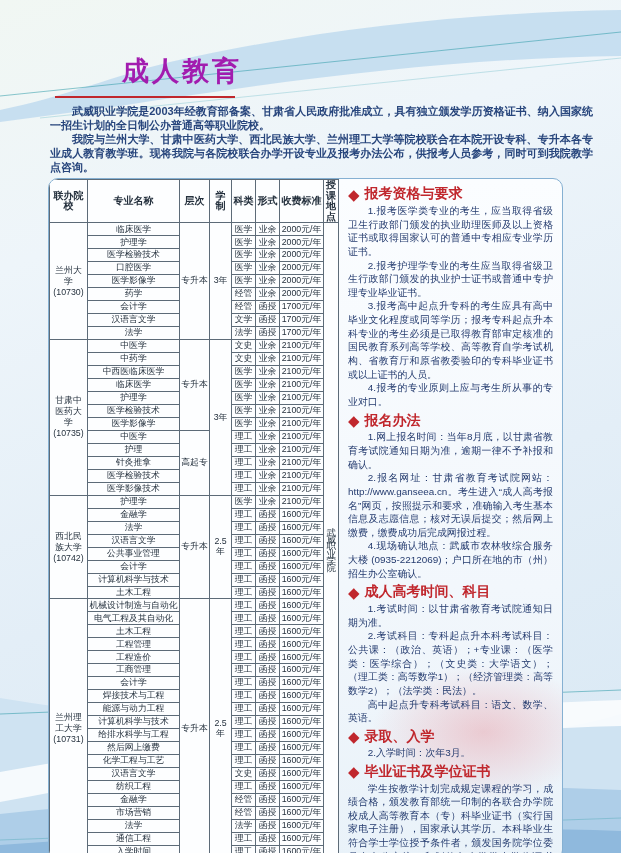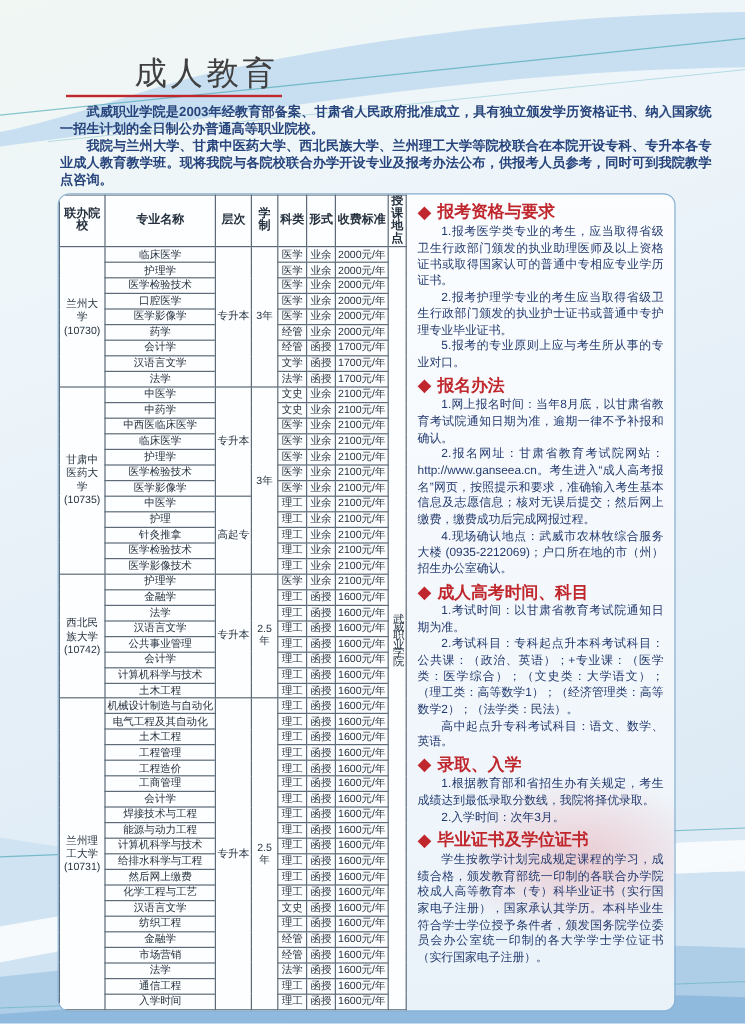--- a/index.html
+++ b/index.html
@@ -6,22 +6,22 @@
   body{
     width:621px;height:853px;overflow:hidden;position:relative;
     font-family:"Liberation Sans","DejaVu Sans",sans-serif;
     background:linear-gradient(160deg,#f1f7f3 0%,#eef5fa 25%,#e3eef7 60%,#d8e8f4 100%);
   }
   #bg{position:absolute;left:0;top:0;z-index:0;}
   .page{position:relative;z-index:1;}
 
   .header{padding:46px 0 0 112px;}
   .page-title{
-    margin:0;font-size:27px;line-height:30px;font-weight:normal;
-    color:#404040;letter-spacing:3px;
+    margin:10px;font-size:27px;line-height:30px;font-weight:bold;
+    color:#a21caf;letter-spacing:3px;
   }
   .title-underline{margin:3px 0 0 55px;width:180px;height:2px;background:#c0272d;}
 
   .intro{margin:6px 28px 4px 50px;}
   .intro p{
     margin:0;text-indent:2em;font-size:11px;line-height:1.28;
     font-weight:bold;color:#27457c;text-align:justify;
   }
 
   .panel{
@@ -438,21 +438,22 @@
         </tbody>
     </table>
     <div class="right-col" id="sections">
         <div class="section">
           <h3>
             <span class="diamond">◆</span>
             <span>报考资格与要求</span>
           </h3>
           <p>1.报考医学类专业的考生，应当取得省级卫生行政部门颁发的执业助理医师及以上资格证书或取得国家认可的普通中专相应专业学历证书。</p>
           <p>2.报考护理学专业的考生应当取得省级卫生行政部门颁发的执业护士证书或普通中专护理专业毕业证书。</p>
-          <p>5.报考的专业原则上应与考生所从事的专业对口。</p>
+          <p>3.报考高中起点升专科的考生应具有高中毕业文化程度或同等学历；报考专科起点升本科专业的考生必须是已取得教育部审定核准的国民教育系列高等学校、高等教育自学考试机构、省教育厅和原省教委验印的专科毕业证书或以上证书的人员。</p>
+          <p>4.报考的专业原则上应与考生所从事的专业对口。</p>
         </div>
         <div class="section">
           <h3>
             <span class="diamond">◆</span>
             <span>报名办法</span>
           </h3>
           <p>1.网上报名时间：当年8月底，以甘肃省教育考试院通知日期为准，逾期一律不予补报和确认。</p>
           <p>2.报名网址：甘肃省教育考试院网站：http://www.ganseea.cn。考生进入“成人高考报名”网页，按照提示和要求，准确输入考生基本信息及志愿信息；核对无误后提交；然后网上缴费，缴费成功后完成网报过程。</p>
           <p>4.现场确认地点：武威市农林牧综合服务大楼 (0935-2212069)；户口所在地的市（州）招生办公室确认。</p>
         </div>
@@ -463,21 +464,20 @@
           </h3>
           <p>1.考试时间：以甘肃省教育考试院通知日期为准。</p>
           <p>2.考试科目：专科起点升本科考试科目：公共课：（政治、英语）；+专业课：（医学类：医学综合）；（文史类：大学语文）；（理工类：高等数学1）；（经济管理类：高等数学2）；（法学类：民法）。</p>
           <p>高中起点升专科考试科目：语文、数学、英语。</p>
         </div>
         <div class="section">
           <h3>
             <span class="diamond">◆</span>
             <span>录取、入学</span>
           </h3>
-          <p>1.根据教育部和省招生办有关规定，考生成绩达到最低录取分数线，我院将择优录取。</p>
           <p>2.入学时间：次年3月。</p>
         </div>
         <div class="section">
           <h3>
             <span class="diamond">◆</span>
             <span>毕业证书及学位证书</span>
           </h3>
           <p>学生按教学计划完成规定课程的学习，成绩合格，颁发教育部统一印制的各联合办学院校成人高等教育本（专）科毕业证书（实行国家电子注册），国家承认其学历。本科毕业生符合学士学位授予条件者，颁发国务院学位委员会办公室统一印制的各大学学士学位证书（实行国家电子注册）。</p>
         </div>
       </div>

